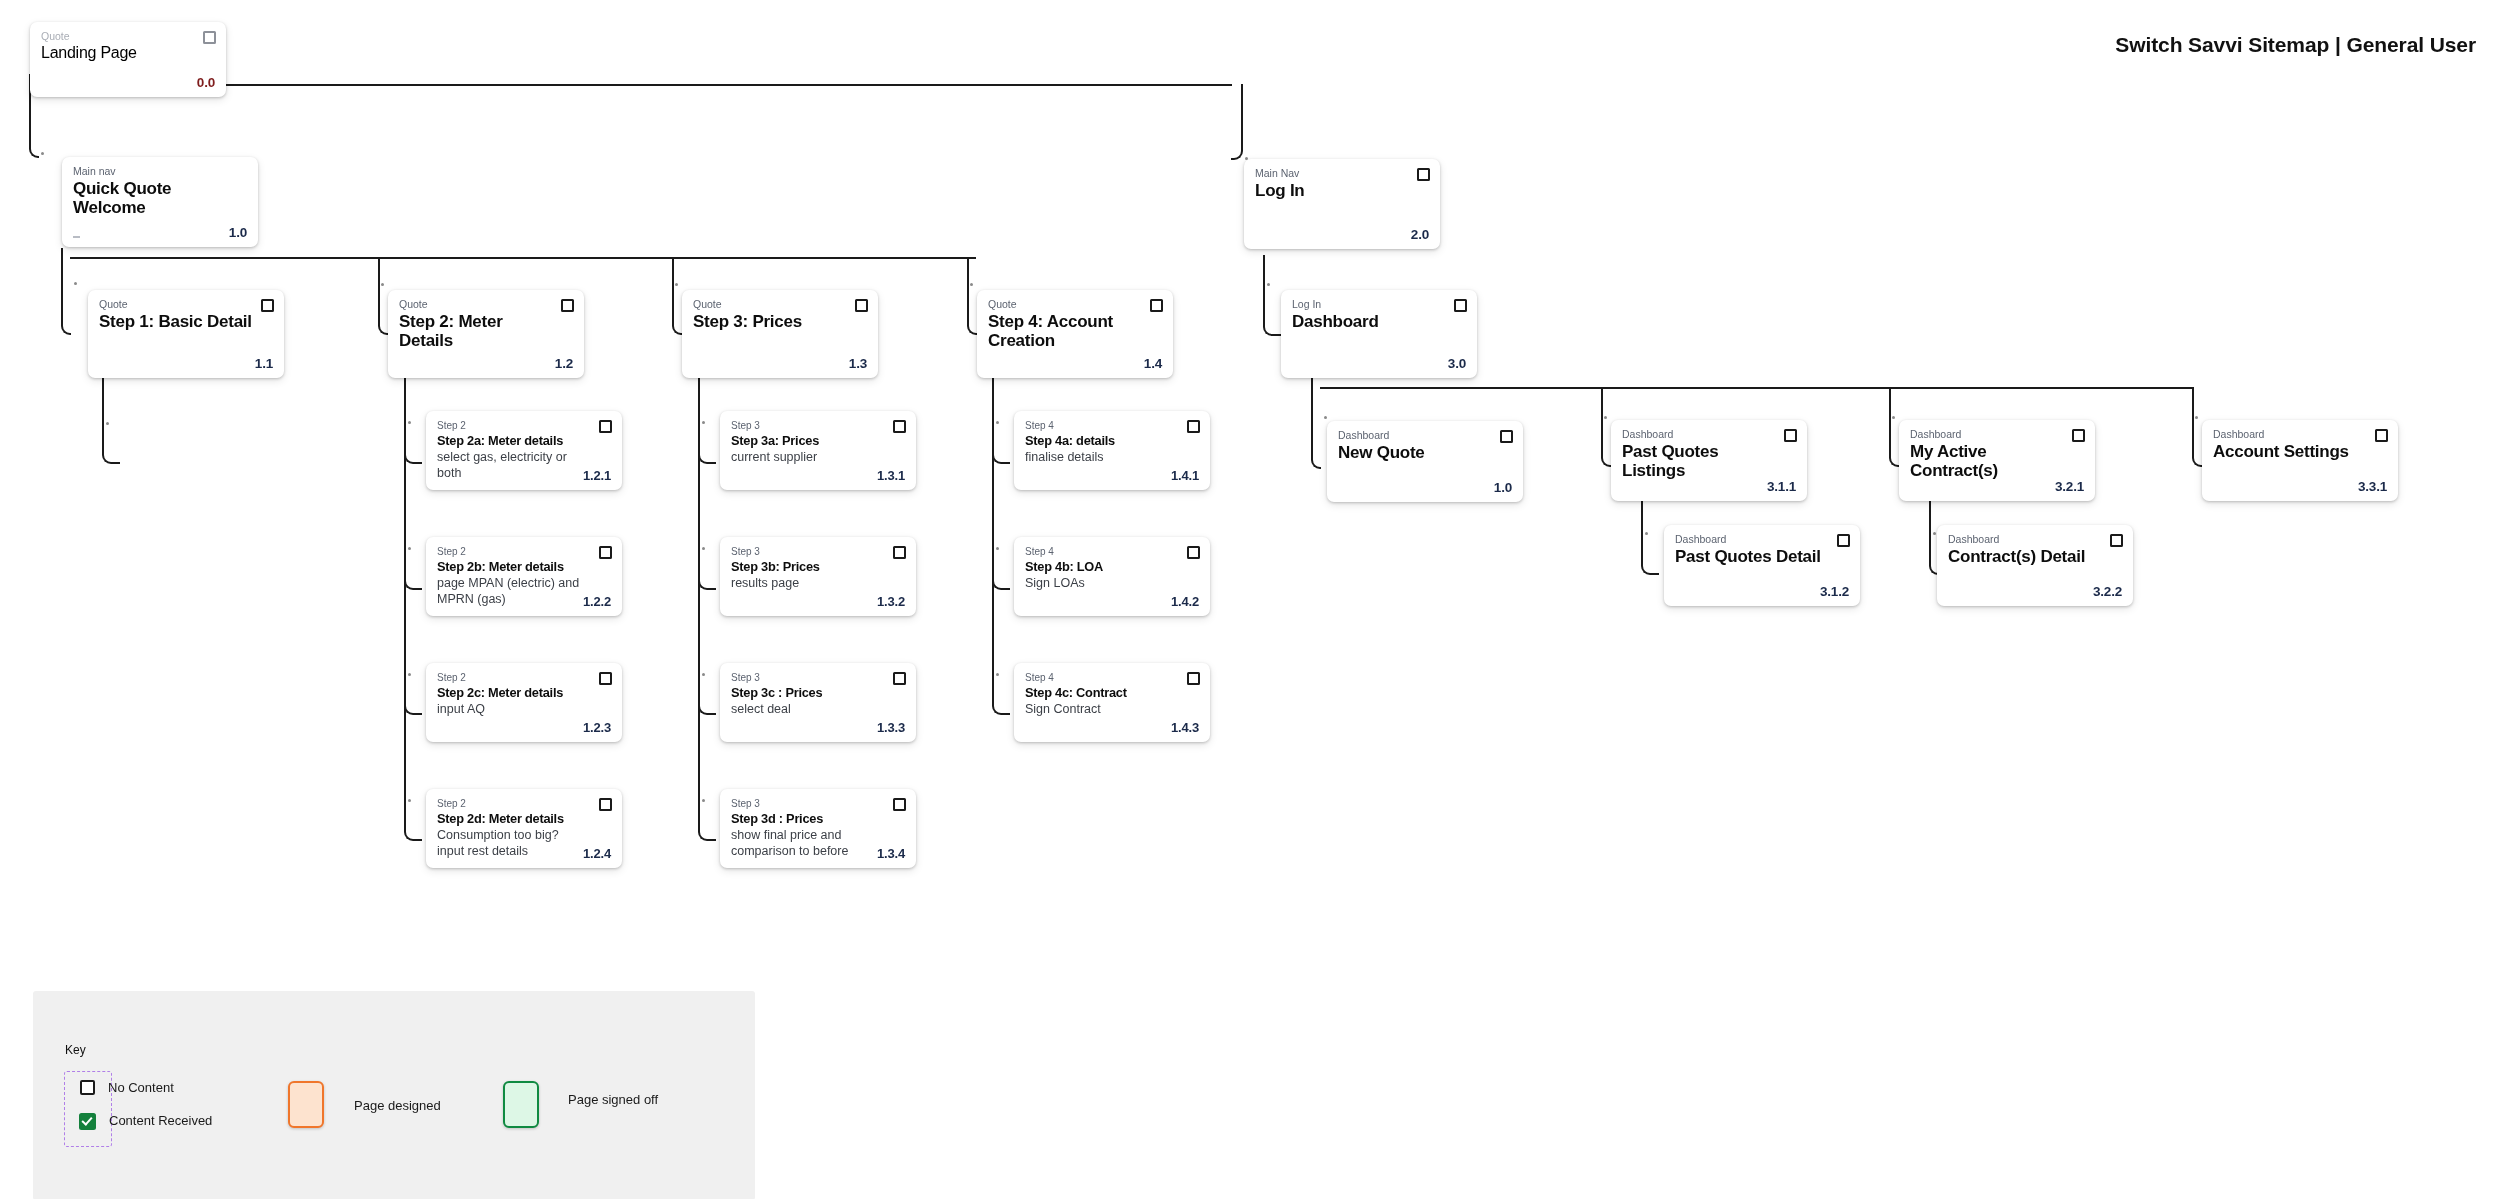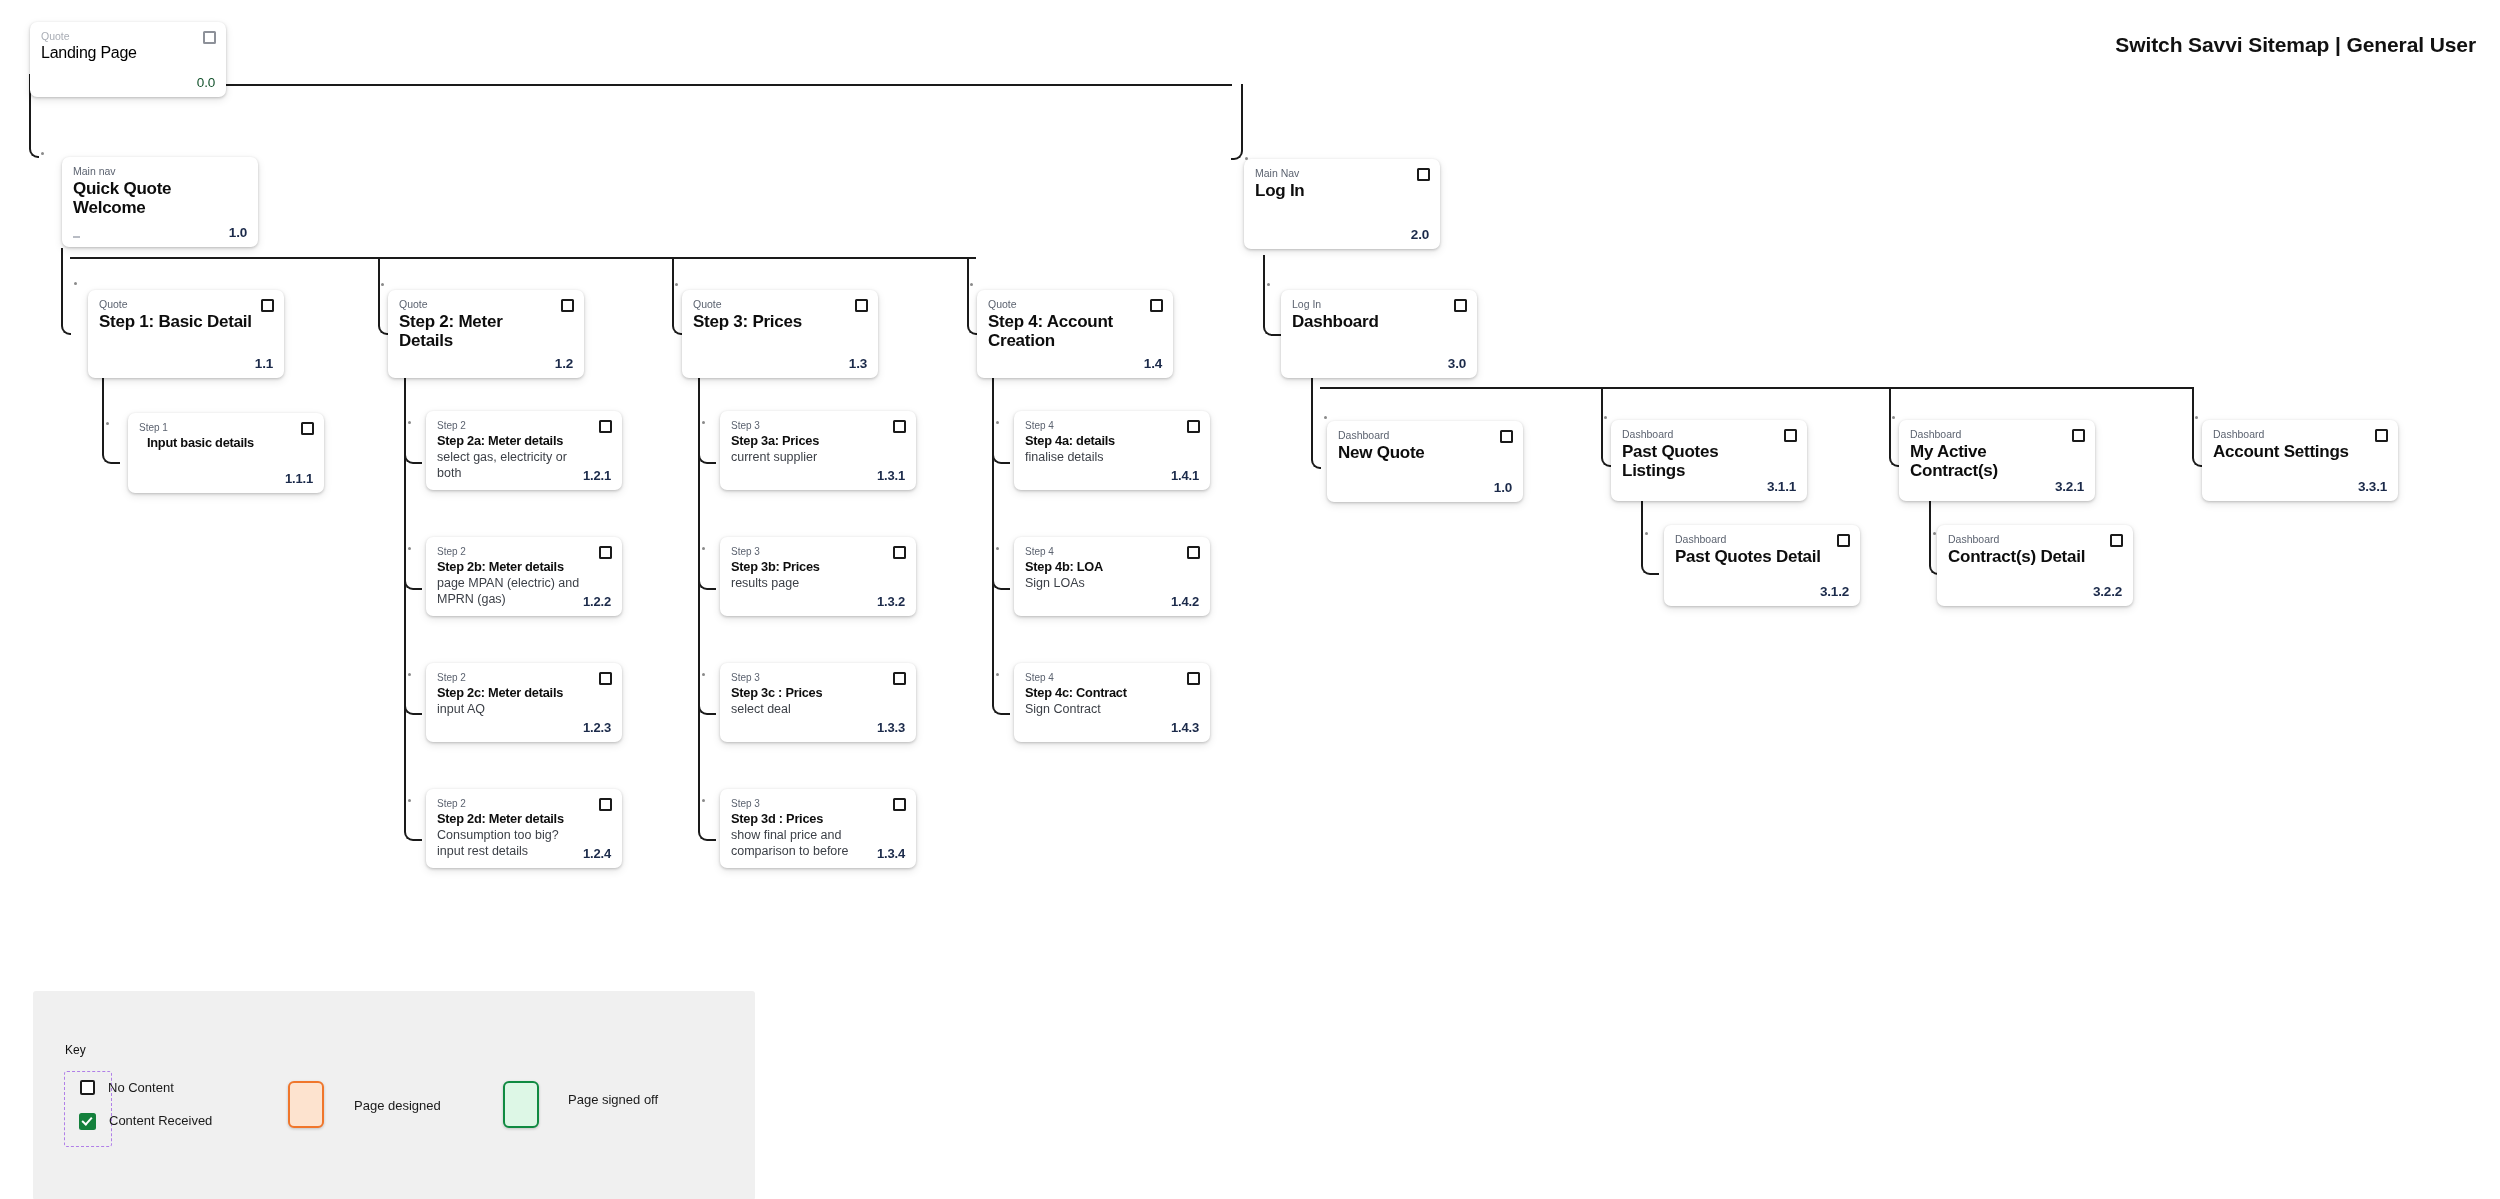--- a/index.html
+++ b/index.html
@@ -112,21 +112,21 @@
     background: #b8bcc4;
   }
 
   
   .card.sub .ttl { font-size: 12.8px; line-height: 15px; }
   .card.sub .kicker { font-size: 10px; }
 
   
   .card.faded .kicker { color: #a9adb5; }
   .card.faded .ttl { color: #000000; font-weight: normal; font-size: 16px; }
-  .card.faded .num { color: #14532d; font-weight: normal; font-size: 13.5px; }
+  .card.faded .num { color: #7f1d1d; font-weight: bold; font-size: 13.5px; }
   .card.faded .tick { border-color: #8d9199; }
 
   
   .card.big .ttl { font-size: 17px; line-height: 19px; }
   .card.big .num { font-size: 13.5px; }
 
   
   .key-box {
     position: absolute;
     left: 33px;
@@ -320,26 +320,20 @@
     <div class="num">1.4</div>
   </div>
 
   <div class="card big" style="left:1281px; top:290px; width:196px; height:88px;">
     <div class="kicker">Log In</div>
     <div class="ttl">Dashboard</div>
     <div class="tick"></div>
     <div class="num">3.0</div>
   </div>
 
-  <div class="card sub" style="left:128px; top:413px; width:196px; height:80px;">
-    <div class="kicker">Step 1</div>
-    <div class="ttl" style="padding-left:8px;">Input basic details</div>
-    <div class="tick"></div>
-    <div class="num">1.1.1</div>
-  </div>
 
   <div class="card sub" style="left:426px; top:411px; width:196px; height:79px;">
     <div class="kicker">Step 2</div>
     <div class="ttl">Step 2a: Meter details</div>
     <div class="desc">select gas, electricity or both</div>
     <div class="tick"></div>
     <div class="num">1.2.1</div>
   </div>
   <div class="card sub" style="left:426px; top:537px; width:196px; height:79px;">
     <div class="kicker">Step 2</div>

